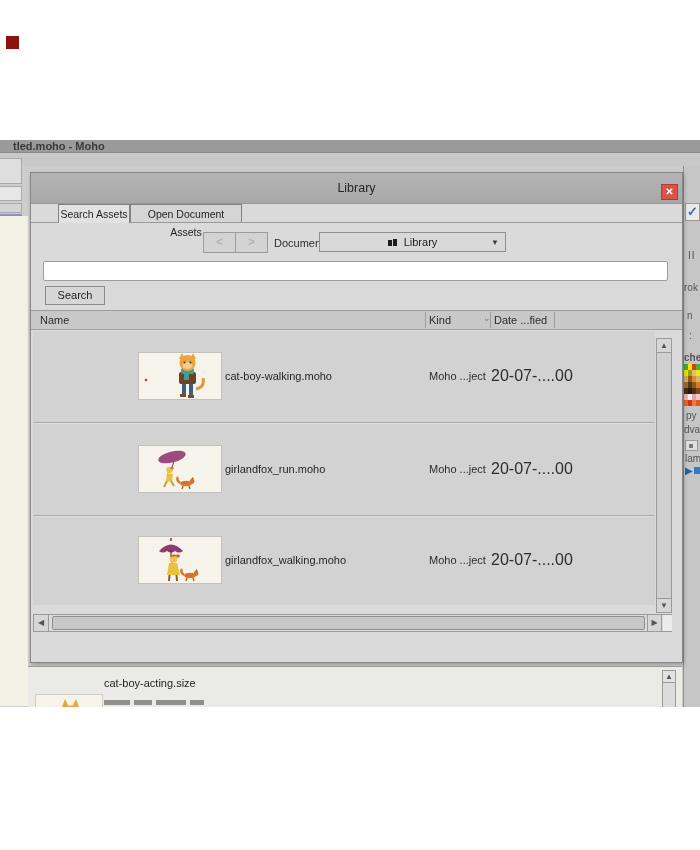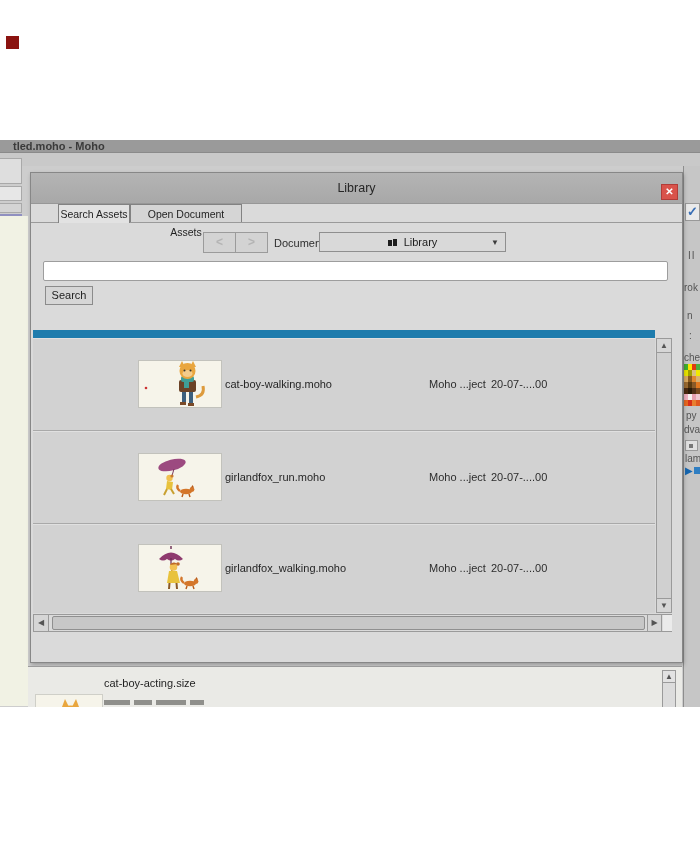--- a/index.html
+++ b/index.html
@@ -25,21 +25,21 @@
 
   
   #right-strip { left:683px; top:166px; width:17px; height:541px; background:#c6c6c6; border-left:1px solid #8d8d8d; }
   #right-strip .frag { position:absolute; font-size:10px; color:#555; white-space:nowrap; }
   #check-box { left:1px; top:37px; width:15px; height:18px; background:#eaeaea; border:1px solid #999; text-align:center; }
   #check-box span { font-size:13px; font-weight:bold; line-height:16px; }
   #frag-pause { left:4px; top:84px; color:#8a8a8a; letter-spacing:1px; }
   #frag-rok { left:0; top:116px; }
   #frag-n { left:3px; top:144px; }
   #frag-colon { left:5px; top:164px; }
-  #frag-che { left:0; top:186px; }
+  #frag-che { left:0; top:186px;font-weight:bold; }
   #color-palette { position:absolute; left:0; top:198px; width:16px; display:grid; grid-template-columns:repeat(4,4px); }
   #color-palette .sw { width:4px; height:6px; }
   #frag-py { left:2px; top:244px;text-align:center; }
   #frag-dva { left:0; top:258px; }
   #frag-minibox { left:1px; top:274px; width:13px; height:11px; background:#e0e0e0; border:1px solid #999; }
   #frag-minibox i { position:absolute; left:3px; top:3px; width:4px; height:4px; background:#777; }
   #frag-lam { left:1px; top:287px; }
   #frag-play { left:1px; top:299px; font-size:9px; }
   #frag-play .blue-bit { display:inline-block; width:7px; height:7px; background:#2f7ec2; margin-left:1px; }
 
@@ -57,39 +57,39 @@
   .navbtn { position:absolute; top:59px; width:33px; height:21px; background:#d3d3d3; border:1px solid #9b9b9b; color:#b4b4b4; font-size:12px; font-weight:bold; text-align:center; line-height:19px; }
   #nav-back { left:172px; }
   #nav-forward { left:204px; }
   #location-label { position:absolute; left:243px; top:64px; font-size:11px; color:#2e2e2e; }
   #location-combo { position:absolute; left:288px; top:59px; width:187px; height:20px; background:#d9d9d9; border:1px solid #8f8f8f; }
   #location-combo .combo-center { position:absolute; left:0; top:0; width:100%; height:100%; display:flex; align-items:center; justify-content:center; gap:5px; font-size:11px; color:#1c1c1c; }
   #combo-arrow { position:absolute; right:6px; top:5px; font-size:8px; color:#3c3c3c; }
   #library-glyph { width:11px; height:8px; display:inline-block; }
 
   #search-input { position:absolute; left:12px; top:88px; width:625px; height:20px; background:#ffffff; border:1px solid #9d9d9d; border-radius:2px; font-size:11px; padding:0 4px; outline:none; }
-  #search-btn { position:absolute; left:14px; top:113px; width:48px; height:19px; background:#d6d6d6; border:1px solid #8b8b8b; font-size:11px; color:#222; text-align:center; line-height:17px; }
+  #search-btn { position:absolute; left:14px; top:113px; width:60px; height:19px; background:#d6d6d6; border:1px solid #8b8b8b; font-size:11px; color:#222; text-align:center; line-height:17px; }
 
   #col-header { position:absolute; left:0; top:137px; width:100%; height:20px; background:#c8c8c8; border-top:1px solid #9c9c9c; border-bottom:1px solid #9c9c9c; font-size:11px; color:#2d2d2d; }
   #col-header .sep { position:absolute; top:1px; height:16px; width:1px; background:#9c9c9c; }
   #col-name { position:absolute; left:9px; top:3px; }
   #col-kind { position:absolute; left:398px; top:3px; }
   #sort-indicator { position:absolute; left:452px; top:2px; font-size:9px; color:#777; }
   #col-date { position:absolute; left:463px; top:3px; }
 
   #accent-bar { position:absolute; left:2px; top:157px; width:622px; height:8px; }
 
-  #list { position:absolute; left:2px; top:165px; width:622px; height:275px; background:#d2d2d2; }
+  #list { position:absolute; left:2px; top:157px; width:622px; height:275px; background:#d2d2d2; }
   .row { position:relative; width:100%; }
   .row1,.row2 { height:93px; border-bottom:1px solid #a9a9a9; box-shadow:0 1px 0 #e0e0e0 inset; }
   .row3 { height:88px; box-shadow:0 1px 0 #e0e0e0 inset; }
   .thumb { position:absolute; left:106px; top:50%; transform:translateY(-50%); width:82px; height:46px; background:#f6f4ea; box-shadow:0 0 0 1px #c2c2bc; }
   .row .fname { position:absolute; left:192px; top:50%; transform:translateY(-50%); font-size:11px; color:#262626; }
   .row .fkind { position:absolute; left:396px; top:50%; transform:translateY(-50%); font-size:11px; color:#2d2d2d; }
-  .row .fdate { position:absolute; left:458px; top:50%; transform:translateY(-50%); font-size:11px; color:#2d2d2d; }
+  .row .fdate { position:absolute; left:458px; top:50%; transform:translateY(-50%); font-size:16px; color:#2d2d2d; }
 
   #vscroll { position:absolute; left:625px; top:165px; width:16px; height:275px; background:#d0d0d0; border:1px solid #9a9a9a; }
   .varrow { position:absolute; left:0; width:14px; height:14px; background:#d6d6d6; text-align:center; font-size:8px; color:#555; line-height:14px; }
   #vscroll-up { top:0; border-bottom:1px solid #9a9a9a; }
   #vscroll-down { bottom:0; border-top:1px solid #9a9a9a; }
 
   #hscroll { position:absolute; left:2px; top:441px; width:639px; height:18px; background:#dadada; border:1px solid #9a9a9a; }
   .harrow { position:absolute; top:0; width:15px; height:16px; background:#d6d6d6; text-align:center; font-size:8px; color:#555; line-height:16px; }
   #hscroll-left { left:0; border-right:1px solid #9a9a9a; }
   #hscroll-right { left:613px; border-left:1px solid #9a9a9a; border-right:1px solid #9a9a9a; }
@@ -194,20 +194,29 @@
           <rect x="5" y="1" width="4" height="7" fill="#1d1d1d"></rect>
         </svg>
       <span>Library</span>
     </div>
     <span id="combo-arrow">▼</span>
   </div>
 
   <input id="search-input" type="text" value="" style="">
   <div id="search-btn">Search</div>
 
+  <div id="col-header">
+    <span id="col-name">Name</span>
+    <div class="sep" style="left:394px;"></div>
+    <span id="col-kind">Kind</span>
+    <span id="sort-indicator">⌄</span>
+    <div class="sep" style="left:459px;"></div>
+    <span id="col-date">Date ...fied</span>
+    <div class="sep" style="left:523px;"></div>
+  </div>
 
   <div id="accent-bar" style="background: rgb(30, 124, 173);"></div>
 
   <div id="list">
     <div class="row row1">
       <svg class="thumb" viewBox="0 0 82 46">
         <rect width="82" height="46" fill="#f6f4ea"></rect>
         <circle cx="7" cy="27" r="1.3" fill="#cc3333"></circle>
         <path d="M57 36 q9 -2 7 -11" stroke="#dd9a3c" stroke-width="3" fill="none"></path>
         <rect x="43" y="29" width="4" height="13" fill="#3d5f7d"></rect>

